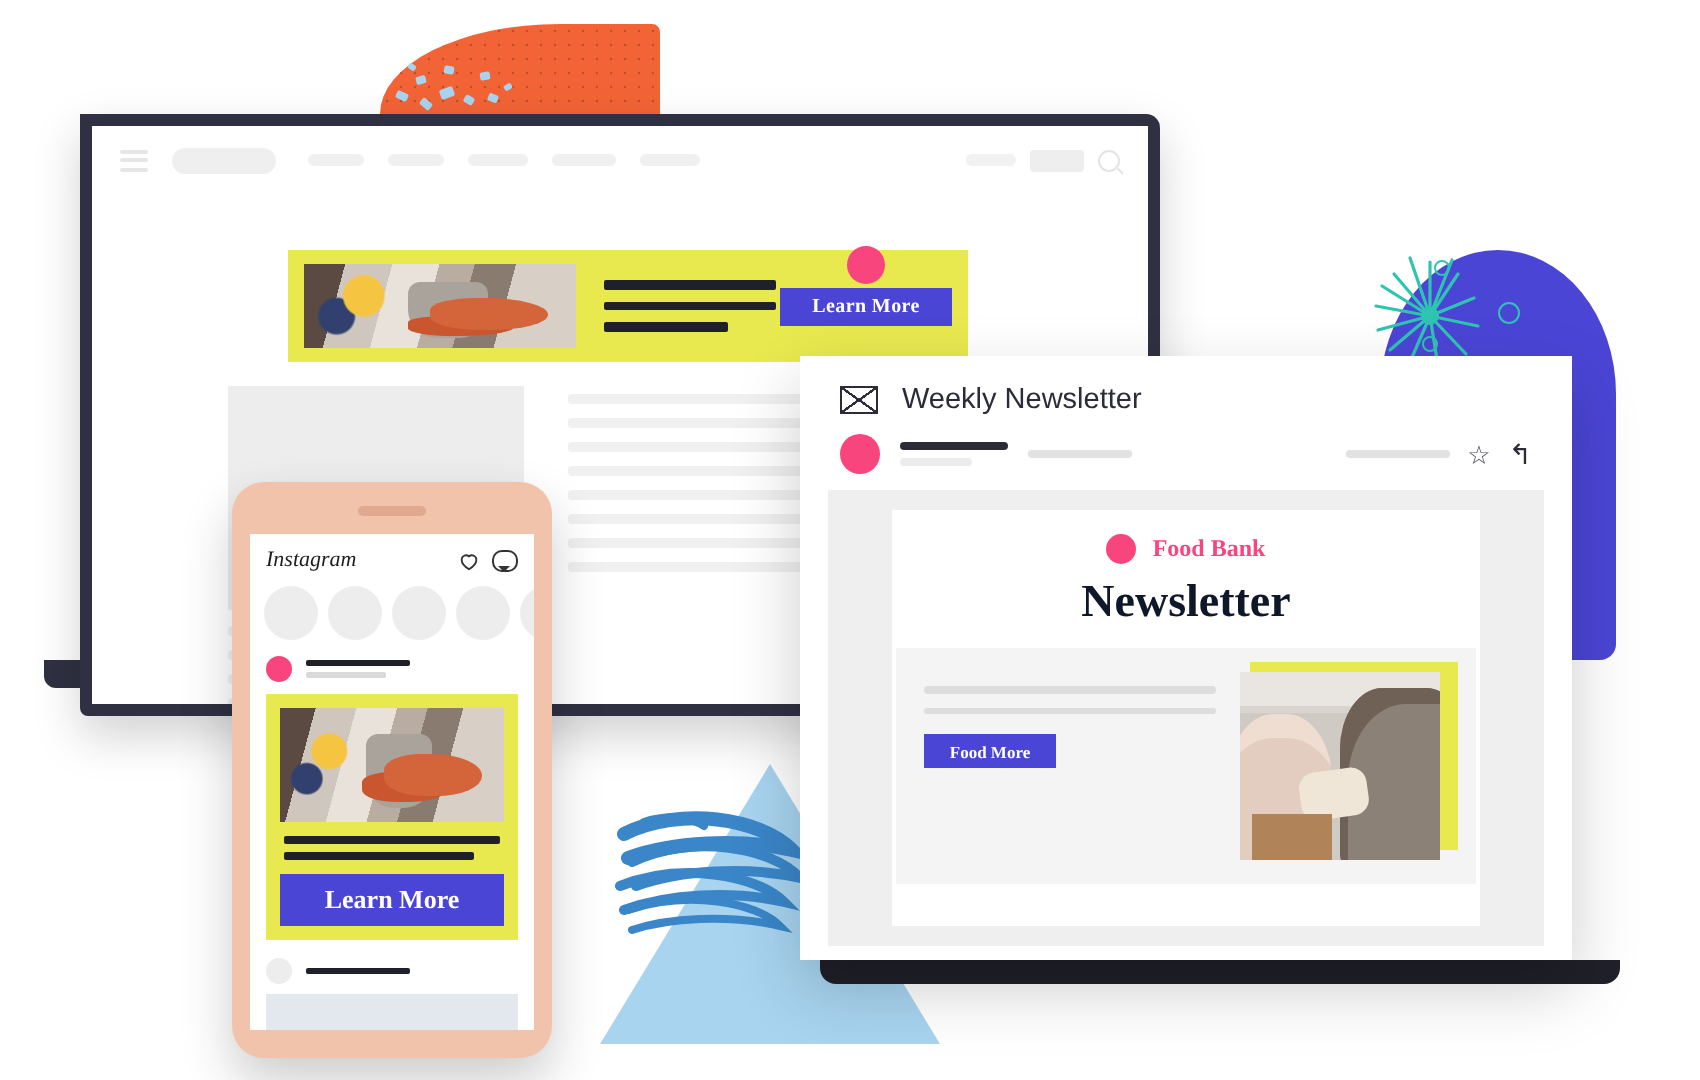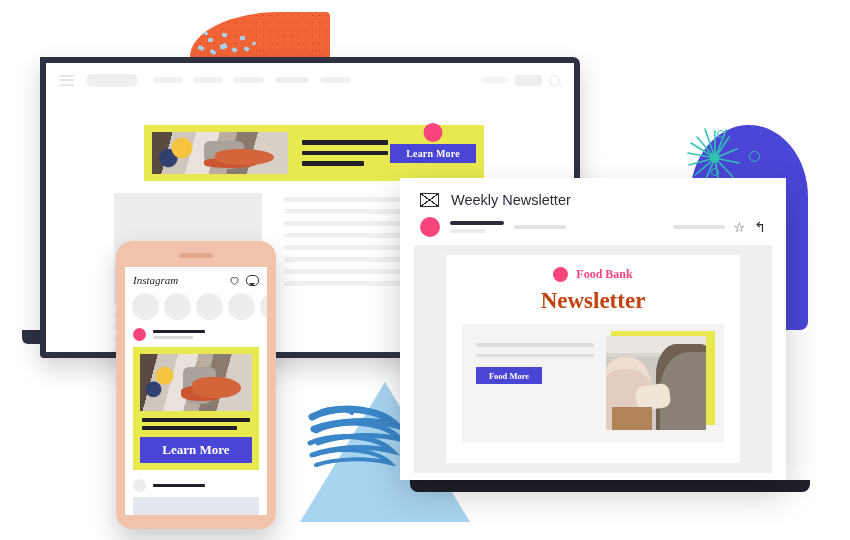--- a/index.html
+++ b/index.html
@@ -174,25 +174,25 @@
   .meta-col i{display:block;height:4px;border-radius:2px;}
   .meta-dark{width:54px;background:#2b2c38;}
   .meta-gray{width:52px;background:#e2e2e2;}
   .meta-sub{width:36px;background:#ececec;}
   #mail-actions{margin-left:auto;display:flex;align-items:center;gap:9px;}
   #mail-bar{width:52px;height:4px;background:#e2e2e2;border-radius:2px;}
   .star-ico{font-size:13px;color:#4a4a55;line-height:1;}
   .reply-ico{font-size:14px;color:#2b2c38;line-height:1;}
 
   #mail-body{margin:8px 14px 0;background:#efefef;height:228px;padding:10px 32px;box-sizing:border-box;}
-  #mail-card{background:#fff;height:100%;padding:12px 16px;box-sizing:border-box;text-align:center;}
+  #mail-card{background:#fff;height:100%;padding:12px 2px;box-sizing:border-box;text-align:center;}
   #brand{display:flex;align-items:center;justify-content:center;gap:8px;}
   #brand-dot{width:15px;height:15px;border-radius:50%;background:#f9457d;}
   #brand-name{font-family:"Liberation Serif",serif;font-weight:bold;font-size:12px;color:#f9457d;}
-  #nl-title{font-family:"Liberation Serif",serif;font-weight:bold;font-size:23px;color:#c2410c;margin-top:6px;}
+  #nl-title{font-family:"Liberation Serif",serif;font-weight:bold;font-size:23px;color:#0f172a;margin-top:6px;}
   #nl-panel{margin-top:10px;background:#f4f4f4;padding:12px 14px;display:flex;gap:12px;align-items:flex-start;text-align:left;}
   #nl-left{flex:1;}
   #nl-head{font-size:13.5px;font-weight:bold;color:#2b2c38;line-height:1.25;text-align:right;}
   .nl-line{height:3.5px;background:#dddddd;border-radius:2px;margin-top:7px;}
   #nl-btn{
     margin-top:10px;width:66px;height:17px;background:#4b45d6;color:#fff;
     font-family:"Liberation Serif",serif;font-weight:bold;font-size:8.5px;
     display:flex;align-items:center;justify-content:center;
   }
   #nl-photo-wrap{position:relative;width:104px;height:94px;flex:none;}

